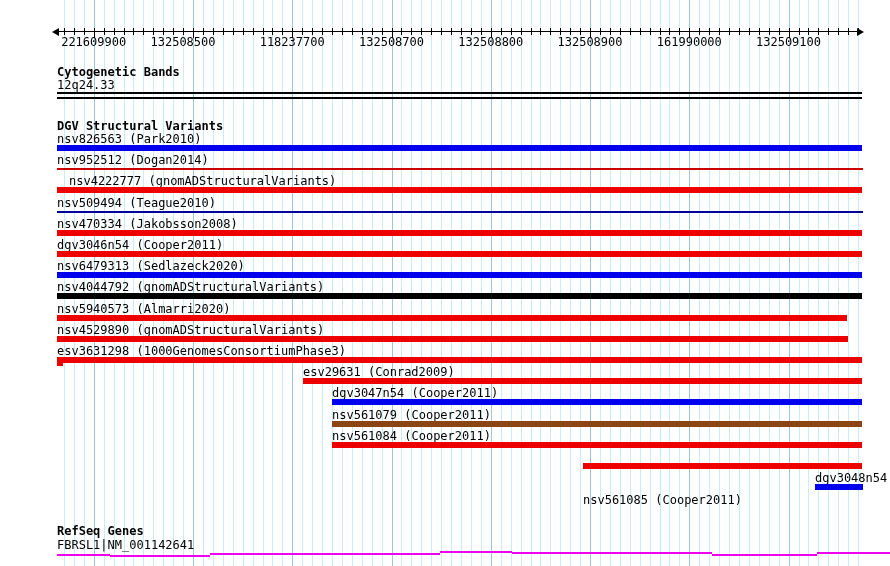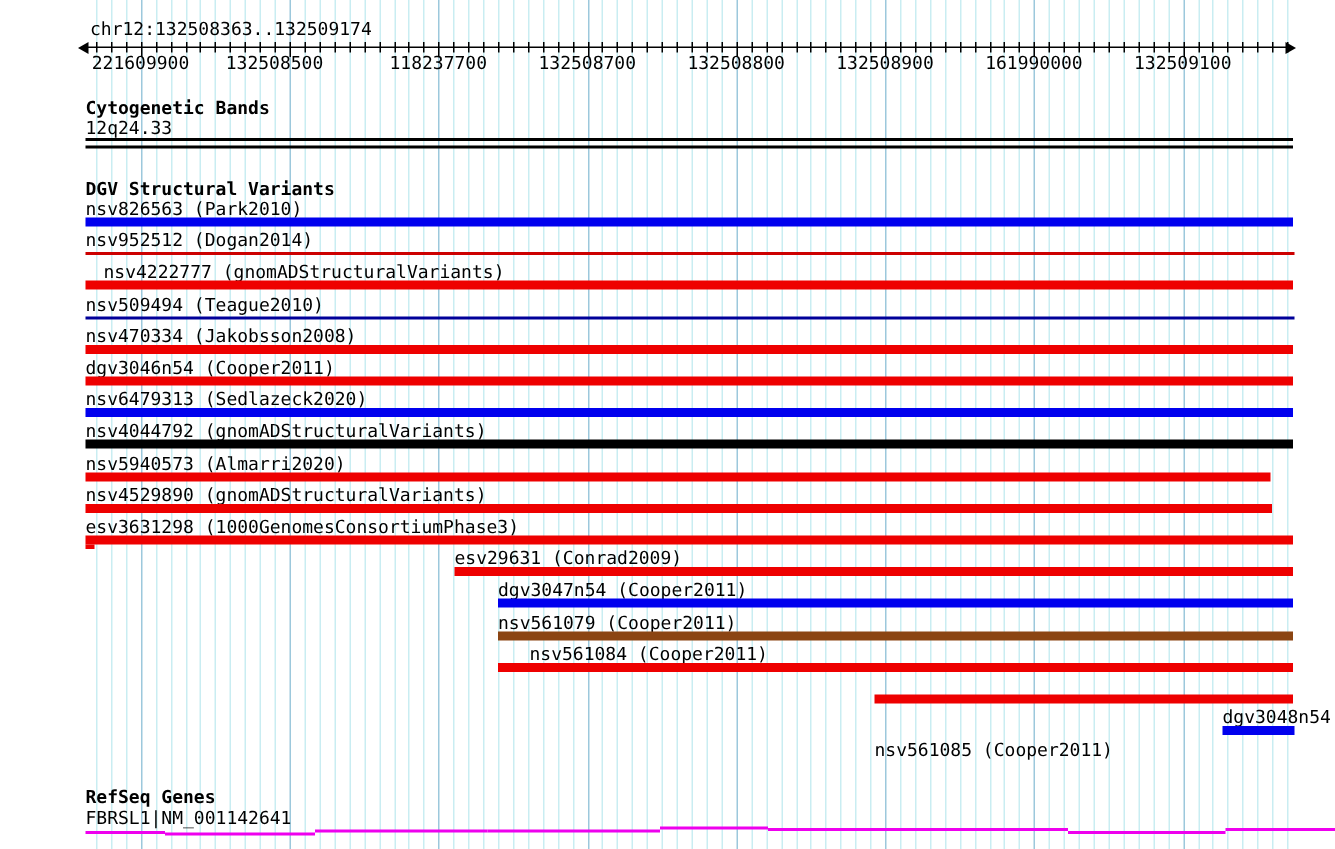--- a/index.html
+++ b/index.html
@@ -103,21 +103,20 @@
       <div class="gridline" style="left: 788.5px; background: rgb(156, 200, 220);"></div>
       <div class="gridline" style="left: 798.5px; background: rgb(201, 237, 242);"></div>
       <div class="gridline" style="left: 808.4px; background: rgb(201, 237, 242);"></div>
       <div class="gridline" style="left: 818.3px; background: rgb(201, 237, 242);"></div>
       <div class="gridline" style="left: 828.3px; background: rgb(201, 237, 242);"></div>
       <div class="gridline" style="left: 838.2px; background: rgb(201, 237, 242);"></div>
       <div class="gridline" style="left: 848.1px; background: rgb(201, 237, 242);"></div>
       <div class="gridline" style="left: 858px; background: rgb(201, 237, 242);"></div>
     </div>
 
-  <div class="abs" style="left:60px;top:13px;">chr12:132508363..132509174</div>
 
   <div id="ruler-layer">
     <div class="ruler-line" style="left:57px;top:31px;width:803px;"></div>
     <div class="arrow-l" style="left:52px;top:28px;"></div>
     <div class="arrow-r" style="left:857px;top:28px;"></div>
     <div id="ticks">
         <div class="tick" style="left: 63.9px; top: 28px; height: 7px;"></div>
         <div class="tick" style="left: 73.9px; top: 28px; height: 7px;"></div>
         <div class="tick" style="left: 83.8px; top: 28px; height: 7px;"></div>
         <div class="tick" style="left: 93.7px; top: 28px; height: 10px;"></div>
@@ -237,21 +236,21 @@
       <div class="vbar" style="left: 57px; top: 336px; width: 791px; height: 6px; background: rgb(238, 0, 0);"></div>
       <div class="vlabel" style="left: 57px; top: 345px;">esv3631298 (1000GenomesConsortiumPhase3)</div>
       <div class="vbar" style="left: 57px; top: 357px; width: 805px; height: 6px; background: rgb(238, 0, 0);"></div>
       <div class="notch" style="left: 57px; top: 363px; width: 6px; height: 3px; background: rgb(238, 0, 0);"></div>
       <div class="vlabel" style="left: 303px; top: 366px;">esv29631 (Conrad2009)</div>
       <div class="vbar" style="left: 303px; top: 378px; width: 559px; height: 6px; background: rgb(238, 0, 0);"></div>
       <div class="vlabel" style="left: 332px; top: 387px;">dgv3047n54 (Cooper2011)</div>
       <div class="vbar" style="left: 332px; top: 399px; width: 530px; height: 6px; background: rgb(0, 0, 238);"></div>
       <div class="vlabel" style="left: 332px; top: 409px;">nsv561079 (Cooper2011)</div>
       <div class="vbar" style="left: 332px; top: 421px; width: 530px; height: 6px; background: rgb(139, 69, 19);"></div>
-      <div class="vlabel" style="left: 332px; top: 430px; padding-left: 21px;">nsv561084 (Cooper2011)</div>
+      <div class="vlabel" style="left: 332px; top: 430px;">nsv561084 (Cooper2011)</div>
       <div class="vbar" style="left: 332px; top: 442px; width: 530px; height: 6px; background: rgb(238, 0, 0);"></div>
       <div class="vlabel" style="left: 583px; top: 451px; margin-top: 43px;">nsv561085 (Cooper2011)</div>
       <div class="vbar" style="left: 583px; top: 463px; width: 279px; height: 6px; background: rgb(238, 0, 0);"></div>
       <div class="vlabel" style="left: 815px; top: 472px;">dgv3048n54 (Cooper2011)</div>
       <div class="vbar" style="left: 815px; top: 484px; width: 48px; height: 6px; background: rgb(0, 0, 238);"></div>
     </div>
 
   <div class="abs hdr" style="left:57px;top:525px;">RefSeq Genes</div>
   <div class="abs" style="left:57px;top:539px;">FBRSL1|NM_001142641</div>
   <div id="gene-layer">

